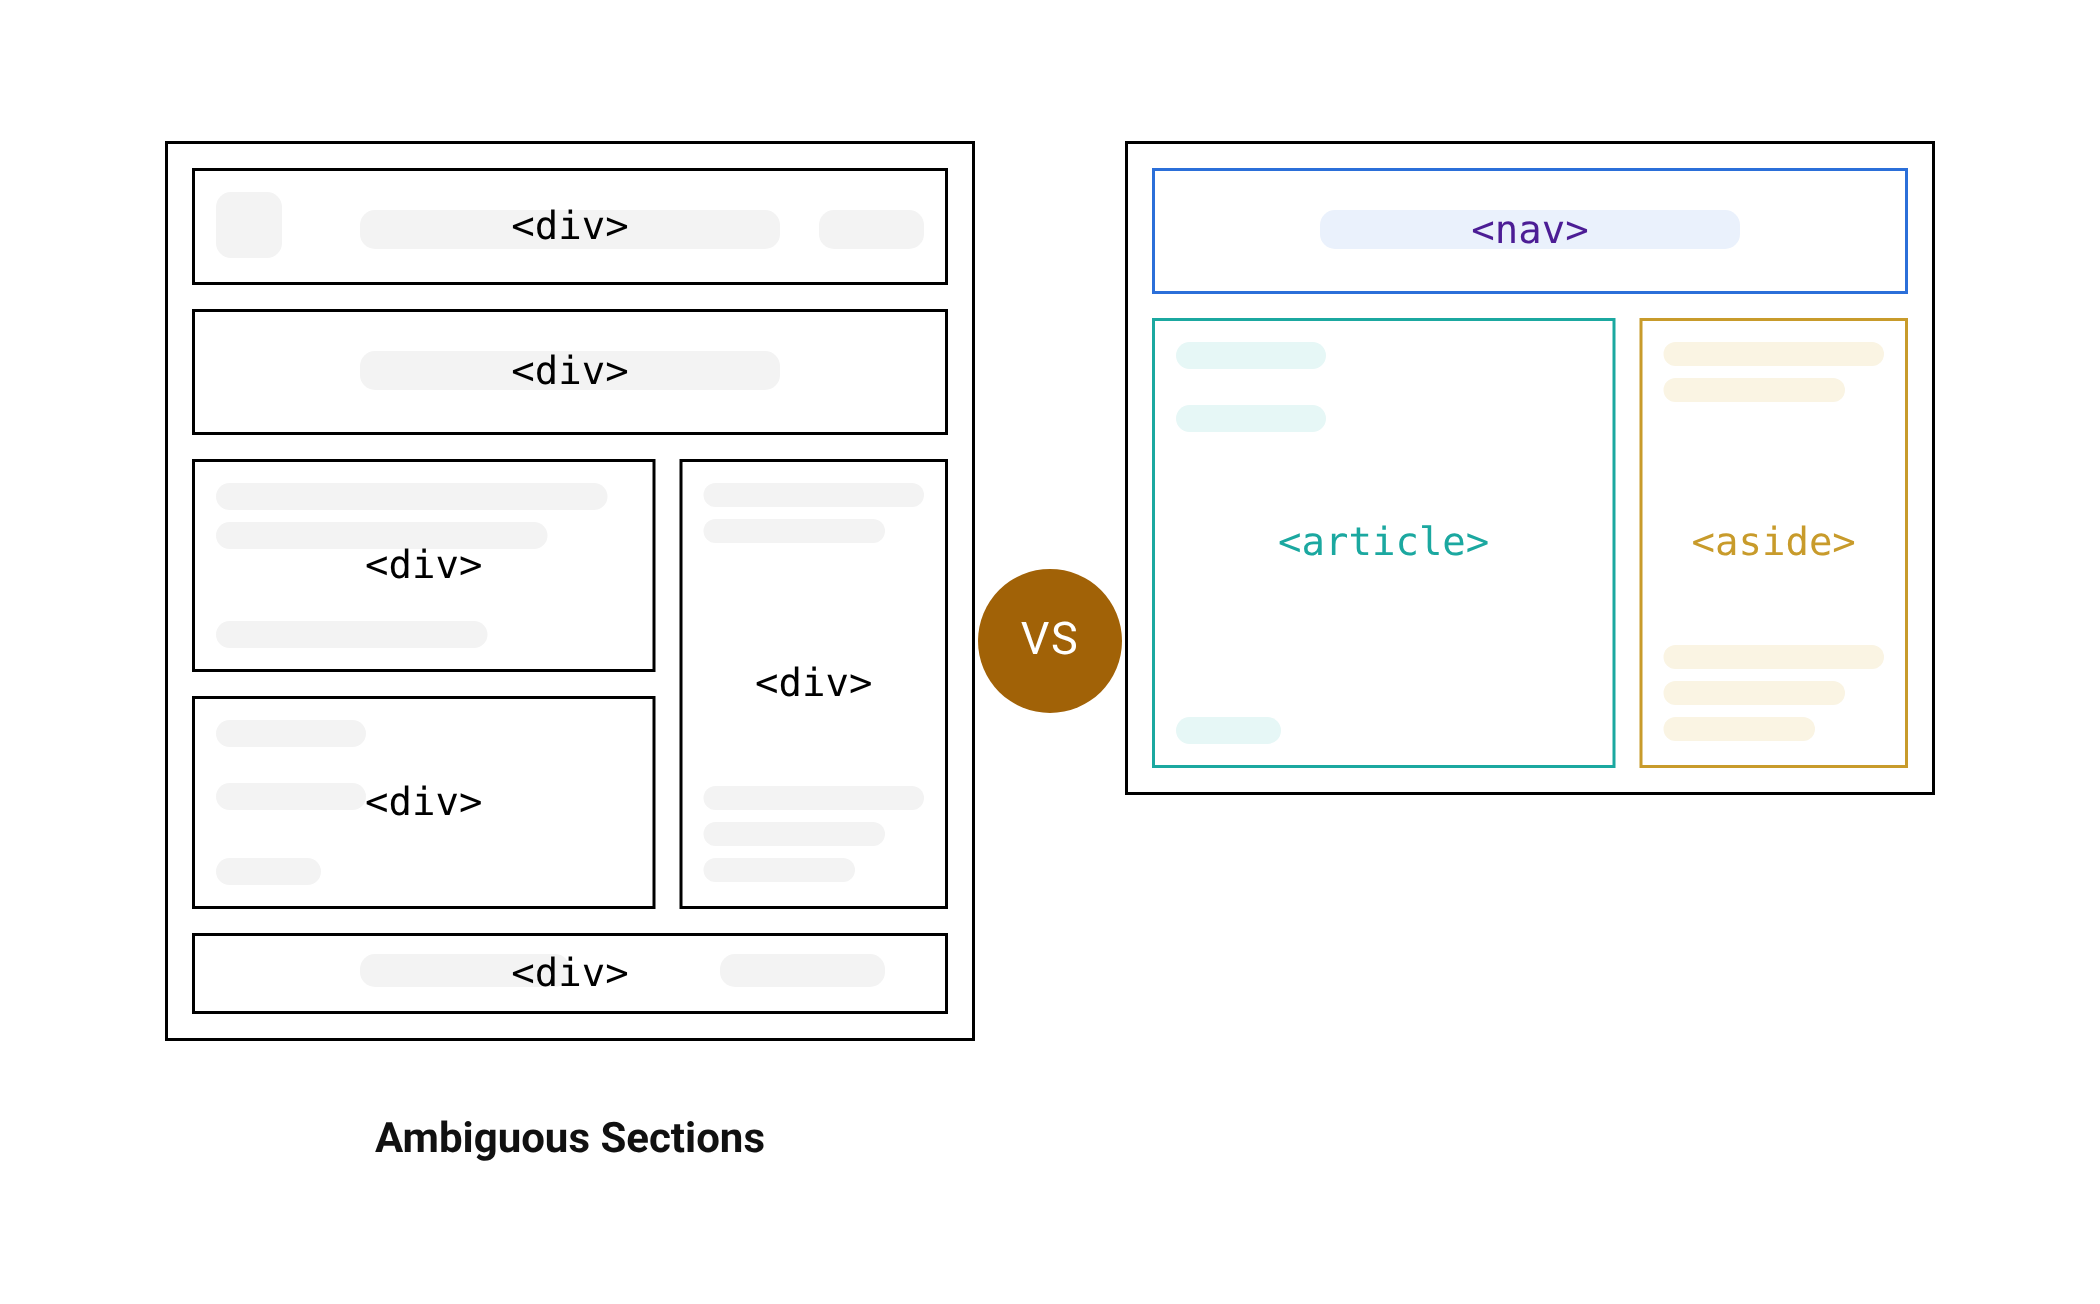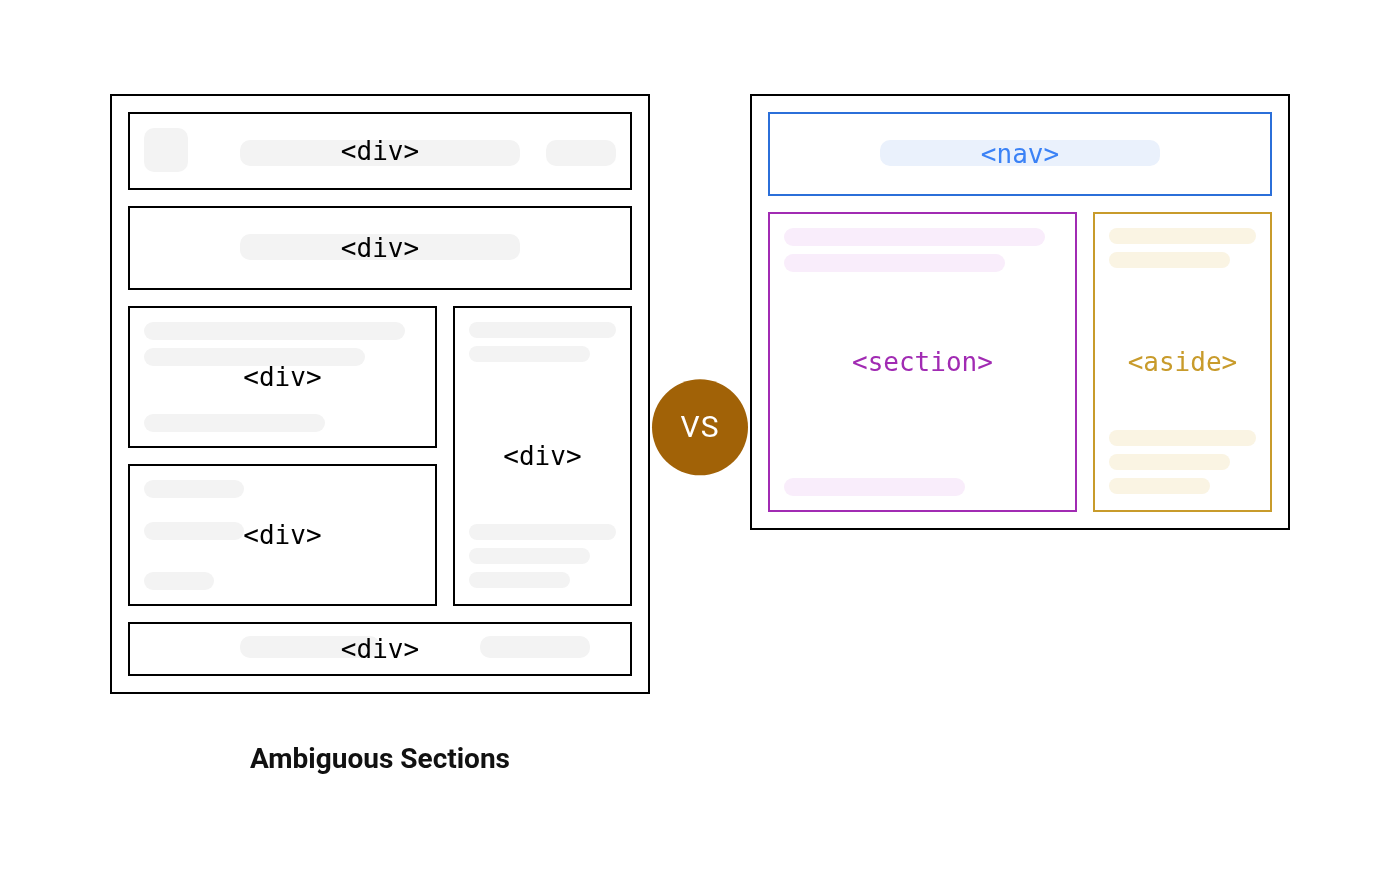--- a/index.html
+++ b/index.html
@@ -117,21 +117,21 @@
       align-items: center;
       justify-content: center;
       font-weight: 400;
       font-size: 30px;
       letter-spacing: 1px;
       z-index: 10;
     }
     
     .black { border-color: #000; color: #000; }
     .c-header { border-color: #2bb07a; color: #2bb07a; }
-    .c-nav { border-color: #2b6fd9; color: #3b82f6; }
+    .c-nav { border-color: #2b6fd9; color: #4c1d95; }
     .c-section { border-color: #a12bb3; color: #a12bb3; }
     .c-article { border-color: #1ba8a0; color: #1ba8a0; }
     .c-aside { border-color: #c89b2b; color: #c89b2b; }
     .c-footer { border-color: #e04a3a; color: #e04a3a; }
     
     .t-header { background: #e9f7ef; }
     .t-nav { background: #eaf1fc; }
     .t-section { background: #f9edfb; }
     .t-article { background: #e6f7f6; }
     .t-aside { background: #faf4e3; }
@@ -200,25 +200,25 @@
     <div class="panel">
 
 
       <div class="row-single row-nav c-nav">
         <span class="ph-pill t-nav" style="left:110px; top:26px; right:110px; height:26px;"></span>
         <span class="tag-label">&lt;nav&gt;</span>
       </div>
 
       <div class="row-split">
         <div class="col-main">
-          <div class="sub-box c-section">
-            <span class="ph-pill t-section" style="left:14px; top:14px; right:30px; height:18px;"></span>
-            <span class="ph-pill t-section" style="left:14px; top:40px; right:70px; height:18px;"></span>
-            <span class="ph-pill t-section" style="left:14px; bottom:14px; right:110px; height:18px;"></span>
-            <span class="tag-label">&lt;section&gt;</span>
+          <div class="sub-box c-article">
+            <span class="ph-pill t-article" style="left:14px; top:14px; width:100px; height:18px;"></span>
+            <span class="ph-pill t-article" style="left:14px; top:56px; width:100px; height:18px;"></span>
+            <span class="ph-pill t-article" style="left:14px; bottom:14px; width:70px; height:18px;"></span>
+            <span class="tag-label">&lt;article&gt;</span>
           </div>
         </div>
         <div class="col-side c-aside">
           <span class="ph-pill t-aside" style="left:14px; top:14px; right:14px; height:16px;"></span>
           <span class="ph-pill t-aside" style="left:14px; top:38px; right:40px; height:16px;"></span>
           <span class="ph-pill t-aside" style="left:14px; bottom:64px; right:14px; height:16px;"></span>
           <span class="ph-pill t-aside" style="left:14px; bottom:40px; right:40px; height:16px;"></span>
           <span class="ph-pill t-aside" style="left:14px; bottom:16px; right:60px; height:16px;"></span>
           <span class="tag-label">&lt;aside&gt;</span>
         </div>

